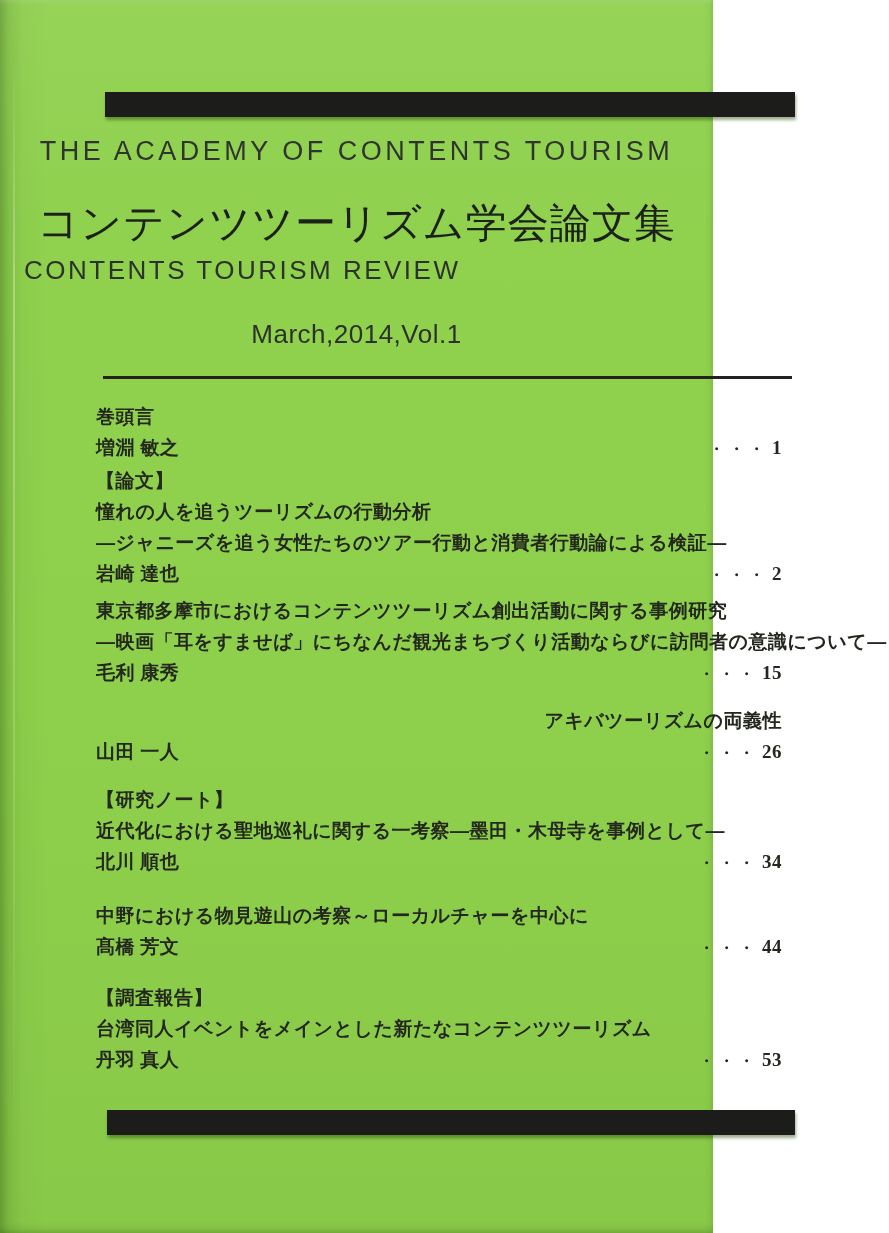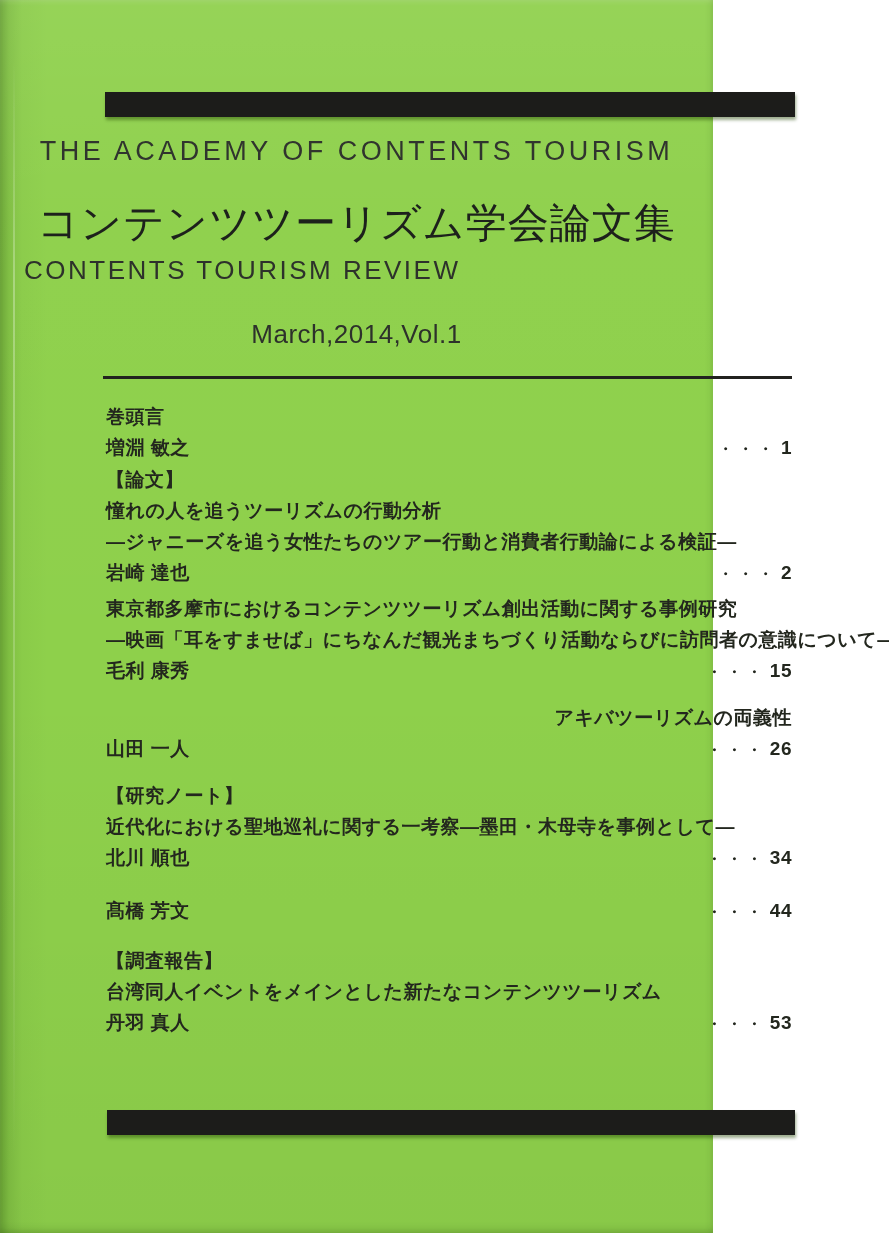--- a/index.html
+++ b/index.html
@@ -73,21 +73,21 @@
     color: #2d312b;
   }
   .rule {
     position: absolute;
     left: 103px; top: 376px;
     width: 689px; height: 3px;
     background: #22221f;
   }
   .toc {
     position: absolute;
-    left: 106px; top: 401px;
+    left: 96px; top: 401px;
     width: 686px;
     color: #23271e;
   }
   .entry { }
   .e2 { }
   .e3 { margin-top: 4px; }
   .e4 { margin-top: 15px; text-align: right; }
   .e5 { margin-top: 15px; }
   .e6 { margin-top: 21px; }
   .e7 { margin-top: 18px; }
@@ -95,20 +95,21 @@
     font-size: 19px;
     line-height: 31px;
     font-weight: 700;
     letter-spacing: 0.5px;
     white-space: nowrap;
   }
   .author-row {
     display: flex;
     justify-content: space-between;
     align-items: baseline;
+    font-family: Liberation Serif, serif;
   }
   .pg { white-space: nowrap; }
   .dots {
     letter-spacing: 5px;
     font-size: 15px;
     margin-right: 3px;
   }
 </style>
 </head>
 <body>
@@ -169,20 +170,21 @@
     <div class="entry e5">
       <div class="line">【研究ノート】</div>
       <div class="line">近代化における聖地巡礼に関する一考察—墨田・木母寺を事例として—</div>
       <div class="line author-row">
         <span>北川 順也</span>
         <span class="pg"><span class="dots">・・・</span><span>34</span></span>
       </div>
     </div>
 
     <div class="entry e6">
+      <div class="line">中野における物見遊山の考察～ローカルチャーを中心に</div>
       <div class="line author-row">
         <span>髙橋 芳文</span>
         <span class="pg"><span class="dots">・・・</span><span>44</span></span>
       </div>
     </div>
 
     <div class="entry e7">
       <div class="line">【調査報告】</div>
       <div class="line">台湾同人イベントをメインとした新たなコンテンツツーリズム</div>
       <div class="line author-row">

